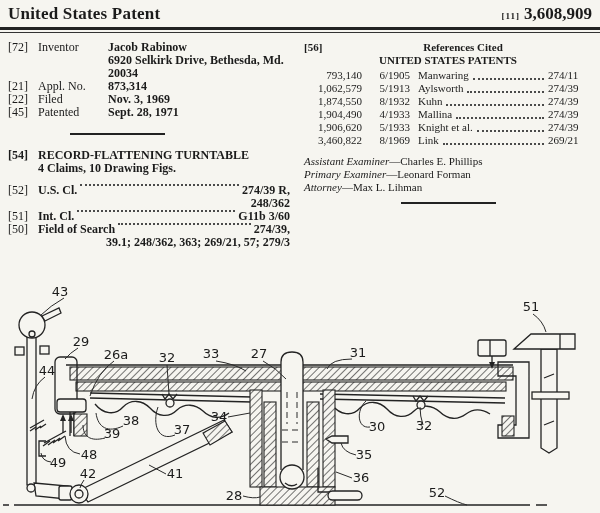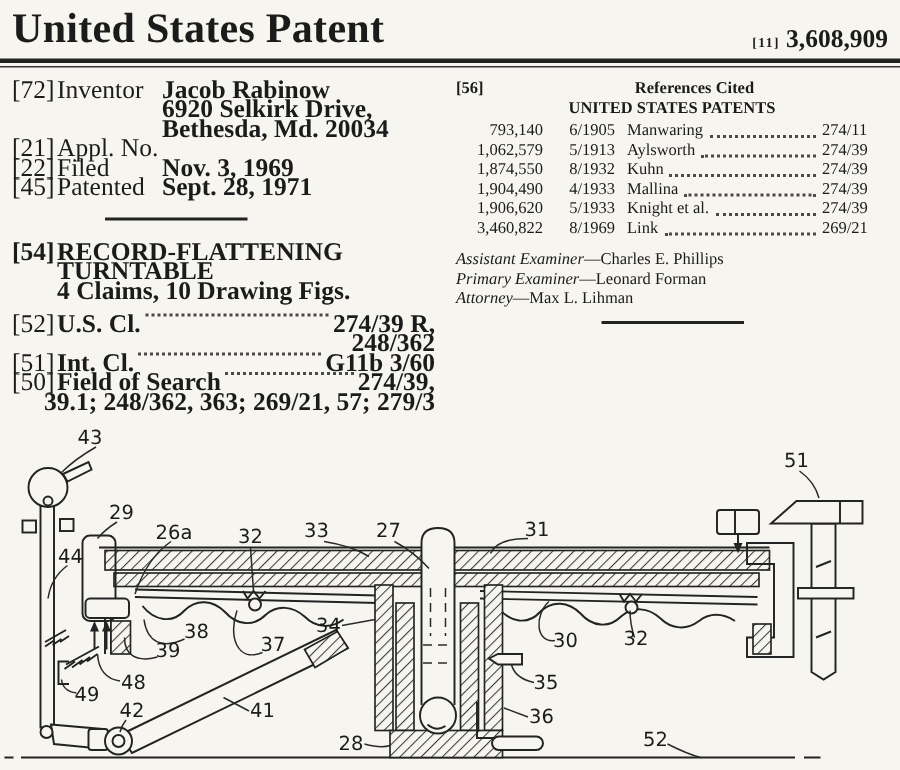--- a/index.html
+++ b/index.html
@@ -6,29 +6,29 @@
   body{
     width:600px;height:513px;overflow:hidden;
     background:#f6f5f0;color:#1b1b1b;
     font-family:"Liberation Serif", serif;
     -webkit-font-smoothing:antialiased;
   }
   .page{width:600px;height:513px;position:relative;}
 
   
   .hdr{display:flex;justify-content:space-between;align-items:flex-end;padding:4px 8px 2px 8px;}
-  .hdr-title{font-size:28px;font-weight:bold;letter-spacing:.2px;}
+  .hdr-title{font-size:17px;font-weight:bold;letter-spacing:.2px;}
   .hdr-num{white-space:nowrap;margin-left:28px;}
   .hdr-num .tag{font-size:9px;font-weight:bold;letter-spacing:1px;}
   .hdr-num .num{font-size:17px;font-weight:bold;}
   .rule{margin:1px 0 0 0;border-top:3px solid #222;border-bottom:1px solid #333;height:2px;}
 
   
   .cols{display:flex;padding:8px 8px 0 8px;gap:14px;height:228px;}
-  .colL{width:282px;flex:none;font-size:17px;line-height:13px;}
+  .colL{width:282px;flex:none;font-size:12px;line-height:13px;}
   .colR{flex:1;font-size:11px;line-height:13px;}
 
   .code{width:30px;flex:none;}
   .brow{display:flex;}
   .blabel{width:70px;flex:none;}
   .bval{flex:1;font-weight:bold;}
   .baddr{margin-left:100px;font-weight:bold;}
 
   .divline{width:95px;border-top:2px solid #222;margin:14px 0 14px 62px;}
 
@@ -90,20 +90,21 @@
     <div class="colL">
       <div class="brow">
         <span class="code">[72]</span>
         <span class="blabel">Inventor</span>
         <span class="bval">Jacob Rabinow</span>
       </div>
       <div class="baddr">6920 Selkirk Drive, Bethesda, Md. 20034</div>
       <div class="brow">
         <span class="code">[21]</span>
         <span class="blabel">Appl. No.</span>
+        <span class="bval">873,314</span>
       </div>
       <div class="brow">
         <span class="code">[22]</span>
         <span class="blabel">Filed</span>
         <span class="bval">Nov. 3, 1969</span>
       </div>
       <div class="brow">
         <span class="code">[45]</span>
         <span class="blabel">Patented</span>
         <span class="bval">Sept. 28, 1971</span>

